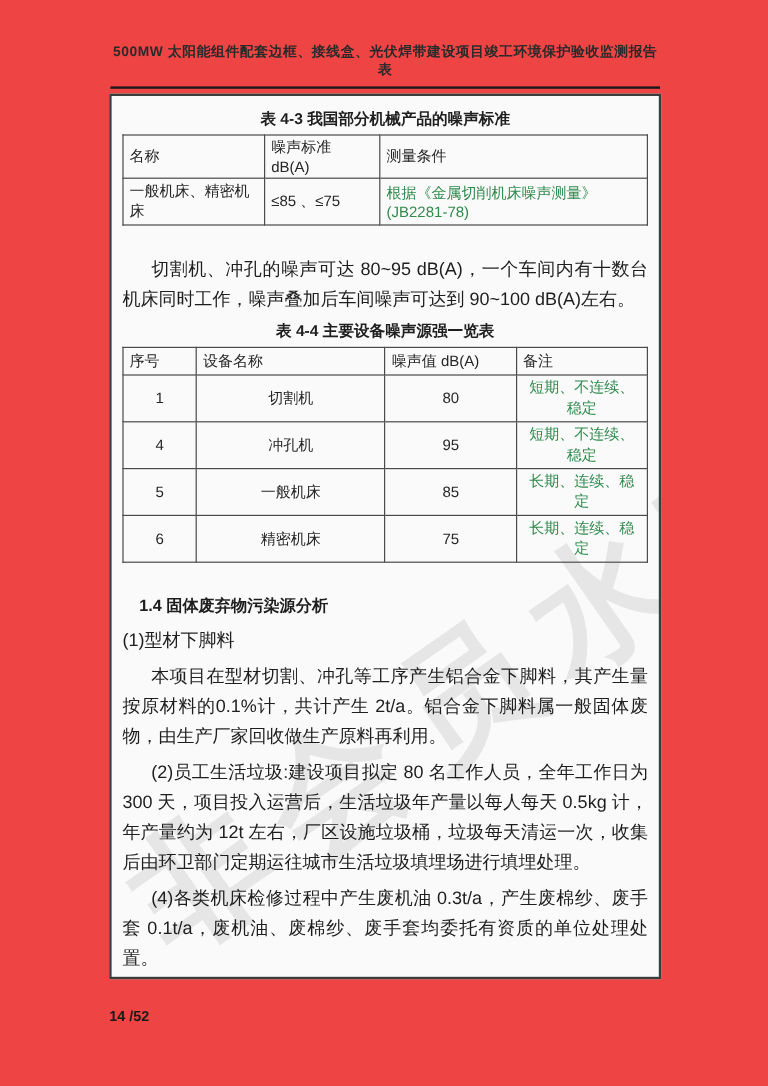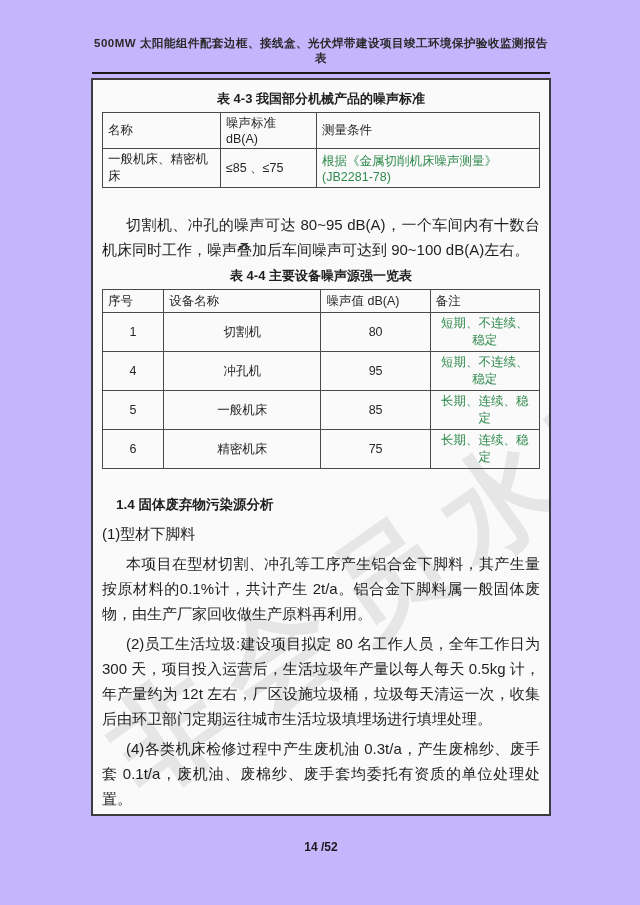--- a/index.html
+++ b/index.html
@@ -4,21 +4,21 @@
 <style>
   * { margin: 0; padding: 0; box-sizing: border-box; }
   html, body { background: #ededed; }
   body { font-family: "Liberation Sans", "DejaVu Sans", sans-serif; }
 
   .page {
     position: relative;
     width: 640px;
     height: 905px;
     margin: 0 auto;
-    background: #c4b5fd;
+    background: #ef4444;
     color: #212121;
     overflow: hidden;
     box-shadow: 0 0 4px rgba(0,0,0,0.25);
   }
 
   .doc-header {
     position: absolute;
     top: 36px;
     left: 92px;
     width: 458px;
@@ -107,21 +107,21 @@
     color: #1e1e1e;
     margin: 4px 0 4px 0;
   }
   .sub-heading { padding-left: 14px; font-weight: 700; }
 
   .page-footer {
     position: absolute;
     top: 840px;
     left: 91px;
     width: 460px;
-    text-align: center;
+    text-align: left;
     font-size: 12px;
     font-weight: bold;
     color: #1a1a1a;
   }
 </style>
 </head>
 <body>
 
 <div class="page">
 

